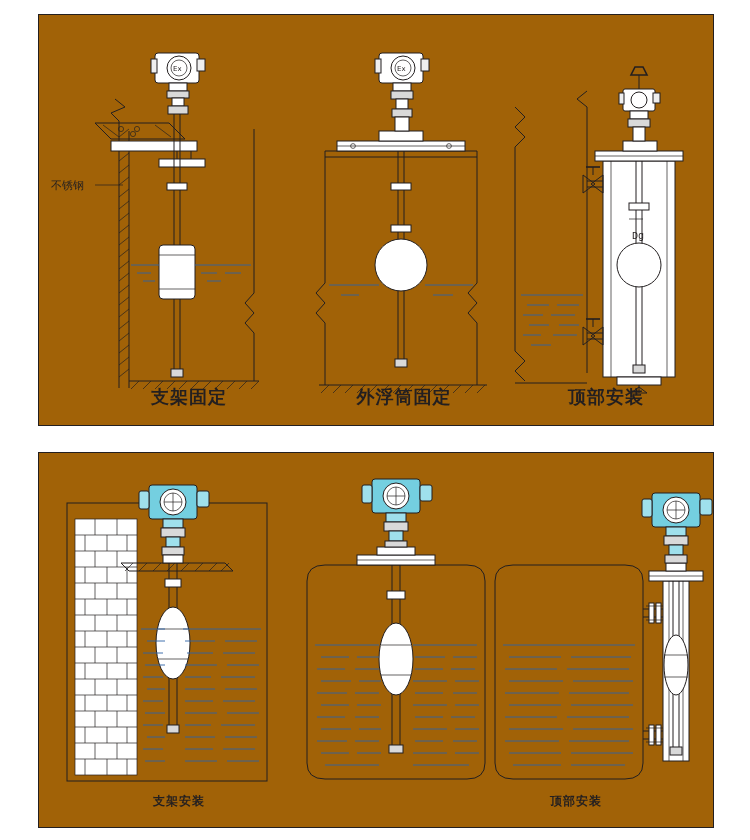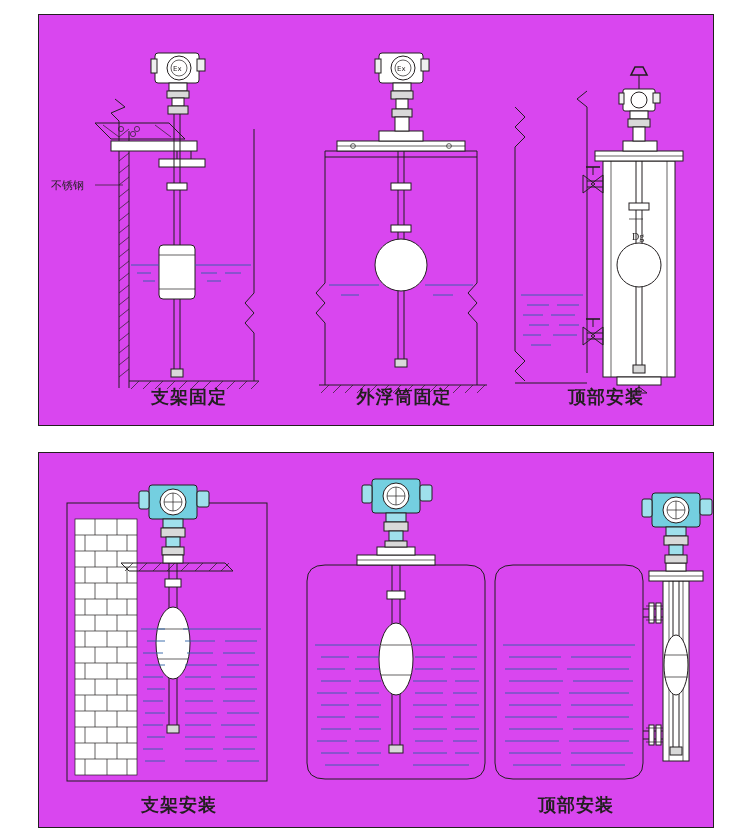--- a/index.html
+++ b/index.html
@@ -1,31 +1,31 @@
 <!DOCTYPE html>
 <html><head>
 <meta charset="utf-8">
 <style>
   html,body{margin:0;padding:0;background:#ffffff;}
   body{width:750px;height:840px;font-family:"Liberation Sans",sans-serif;overflow:hidden;}
   .page{position:relative;width:750px;height:840px;background:#fff;}
 
   
-  .panel{position:absolute;border:1px solid #231f20;background:#d946ef;}
+  .panel{position:absolute;border:1px solid #231f20;background:#a16207;}
   #panel-top{left:38px;top:14px;width:674px;height:410px;}
   #panel-bottom{left:38px;top:452px;width:674px;height:374px;}
 
   .fig{position:absolute;}
   svg{display:block;overflow:visible;}
 
   
   .cap{position:absolute;text-align:center;color:#231f20;letter-spacing:1px;}
   .cap-top{font-size:18px;font-weight:700;font-family:"DejaVu Sans",sans-serif;}
-  .cap-bot{font-size:18px;font-weight:700;font-family:Liberation Serif, serif;}
-  .lbl{position:absolute;font-size:11px;color:#231f20;font-family:Liberation Serif, serif;}
+  .cap-bot{font-size:12px;font-weight:700;font-family:Liberation Serif, serif;}
+  .lbl{position:absolute;font-size:11px;color:#231f20;font-family:Liberation Mono, monospace;}
 
   
   .s{fill:none;stroke:#231f20;stroke-width:1;}
   .s2{fill:none;stroke:#231f20;stroke-width:1.6;}
   .sthin{fill:none;stroke:#231f20;stroke-width:0.7;}
   .fillw{fill:#ffffff;stroke:#231f20;stroke-width:1;}
   .hatch{stroke:#231f20;stroke-width:0.7;}
   .water{stroke:#2e63a6;stroke-width:0.9;fill:none;}
   .cyan{fill:#74cfe0;stroke:#231f20;stroke-width:1;}
   .cyan2{fill:#9fe0ec;stroke:#231f20;stroke-width:1;}

